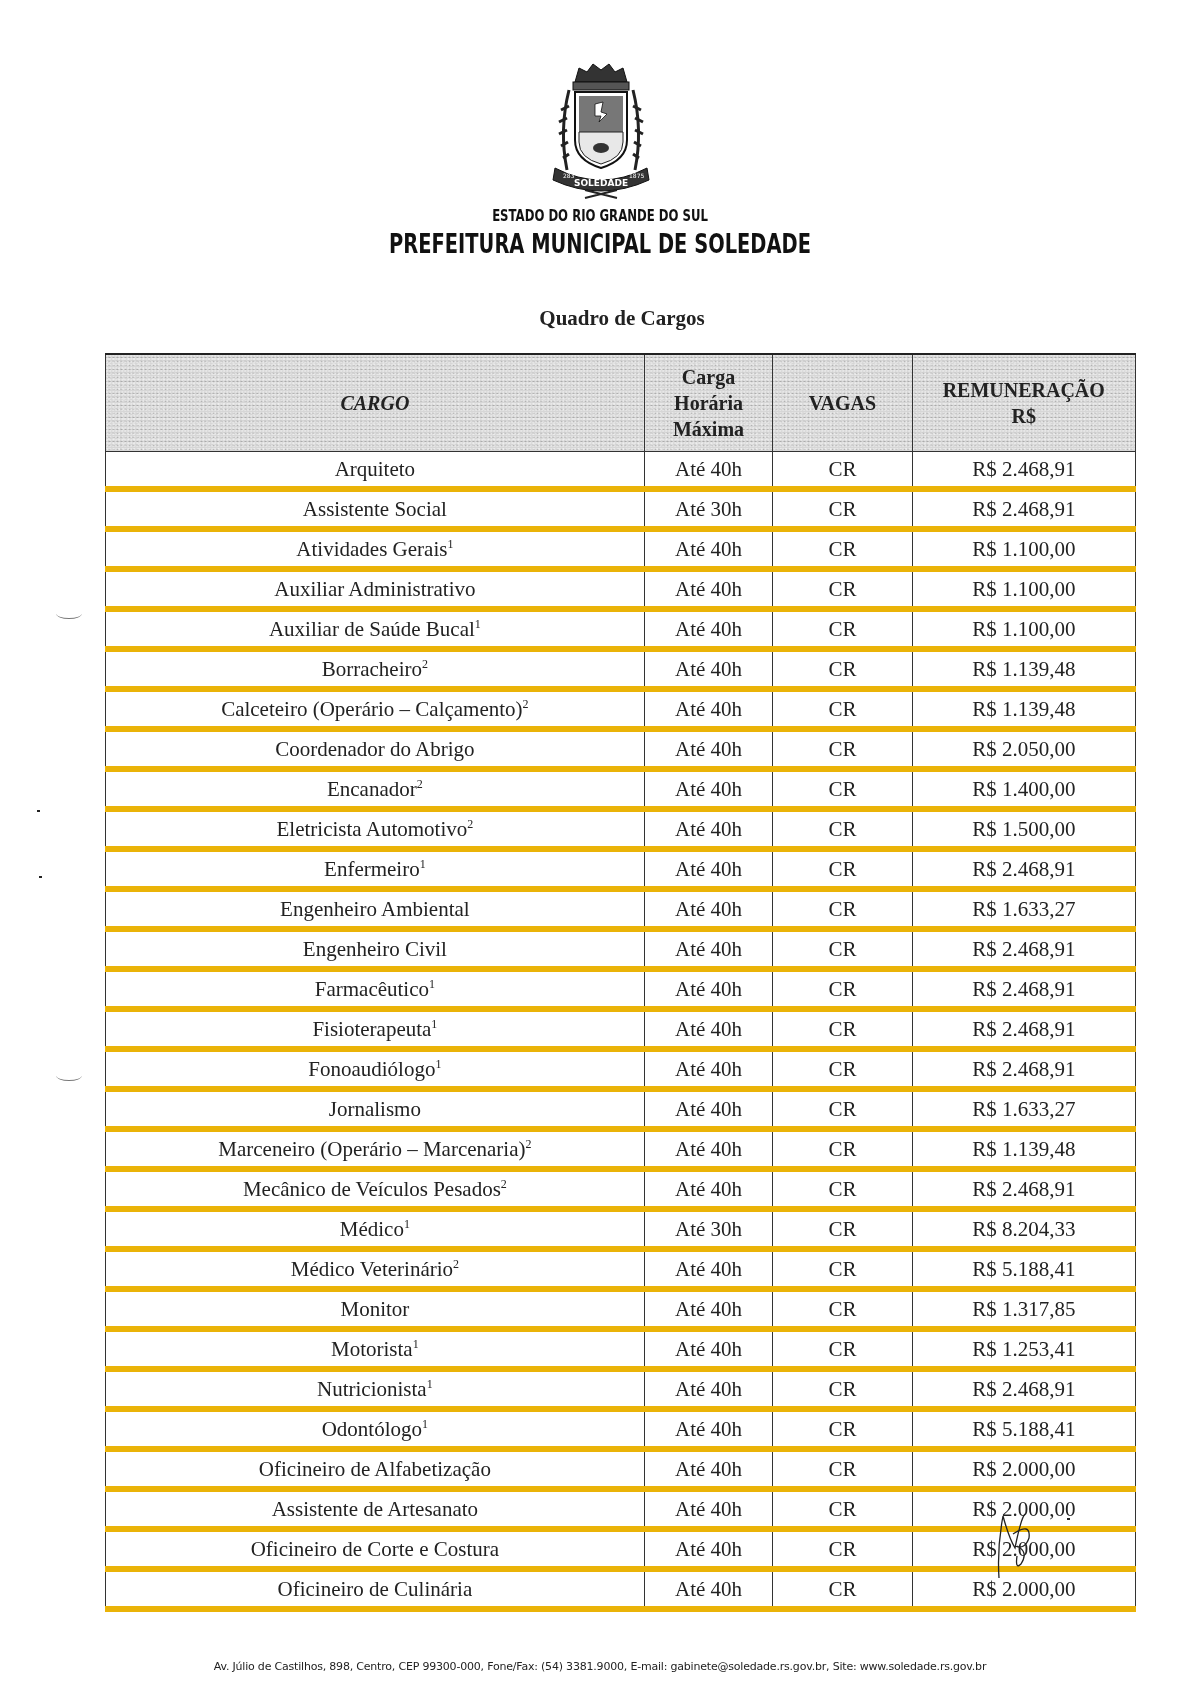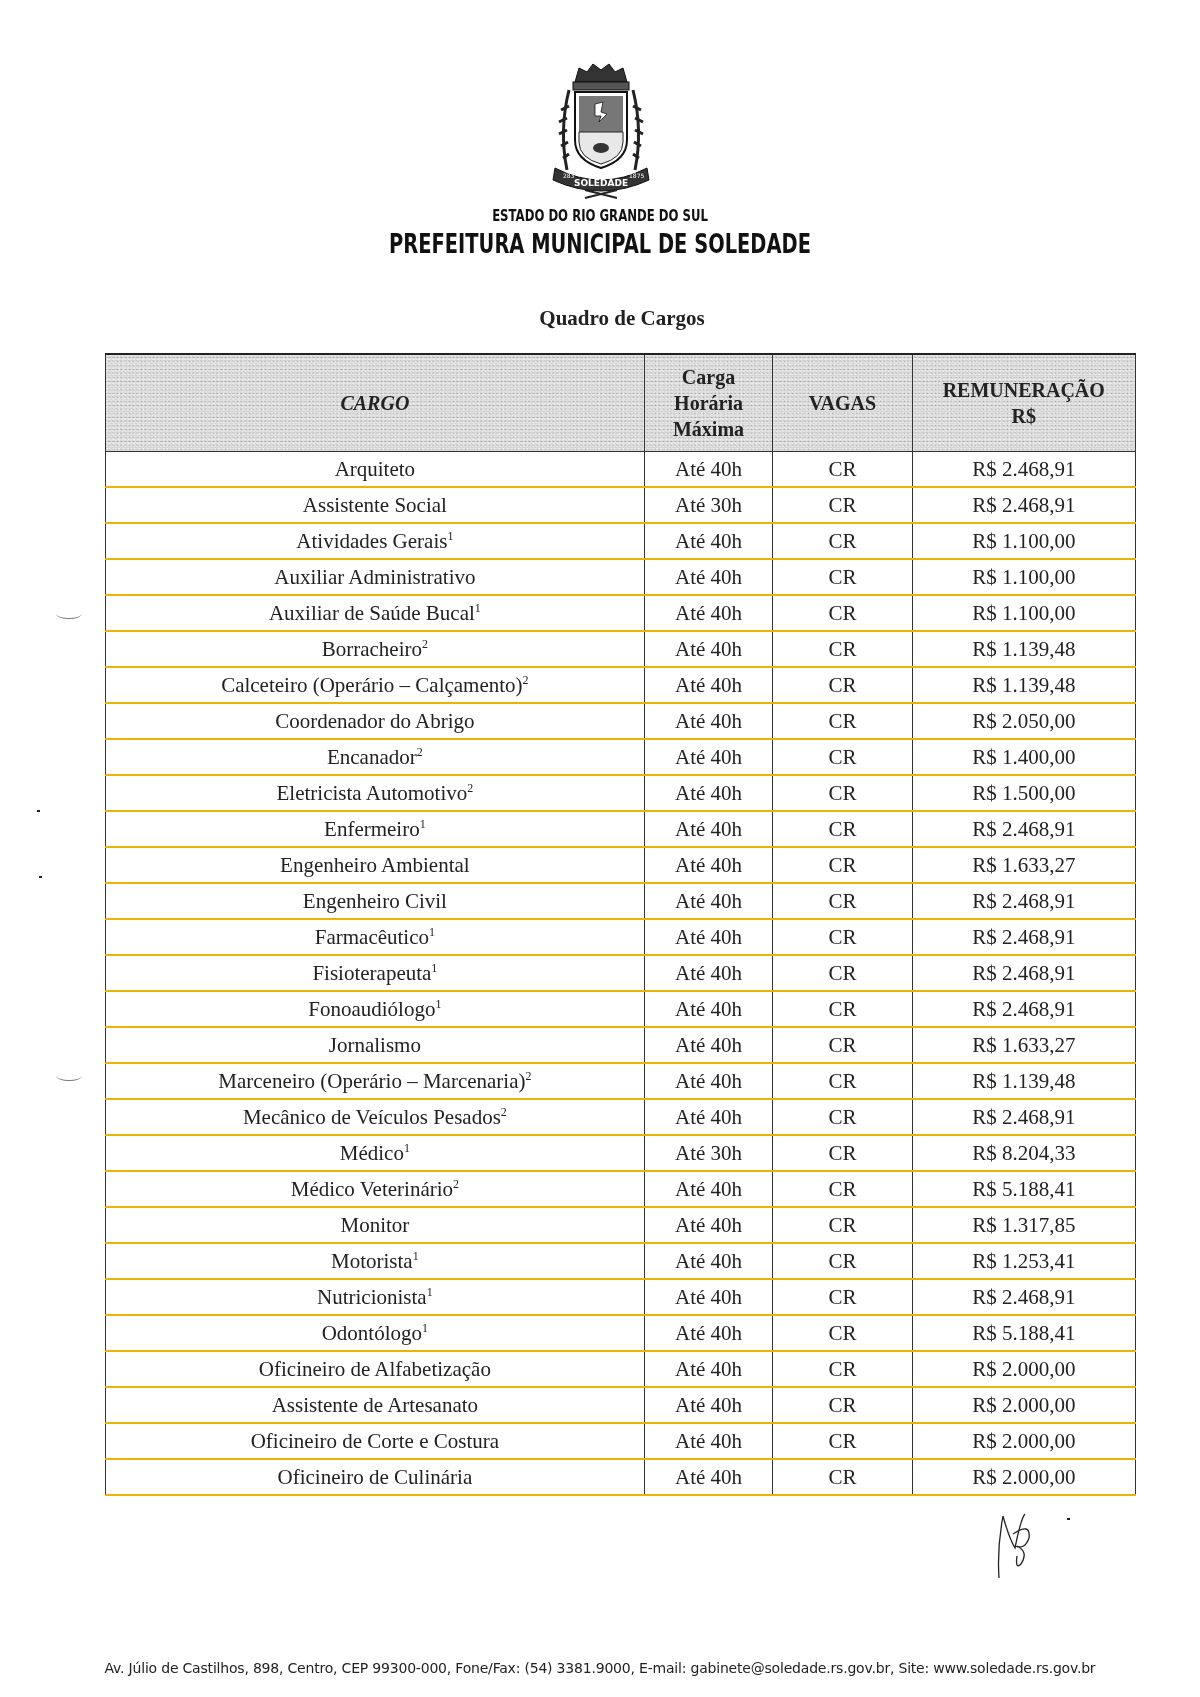--- a/index.html
+++ b/index.html
@@ -20,31 +20,31 @@
     height: 96px; font-weight: bold; font-size: 20px; line-height: 26px; color: #222;
     background-color: #d6d6d6;
     background-image:
       radial-gradient(circle at 20% 30%, rgba(255,255,255,0.55) 0.8px, transparent 1.2px),
       radial-gradient(circle at 70% 60%, rgba(90,90,90,0.35) 0.7px, transparent 1.1px),
       radial-gradient(circle at 45% 80%, rgba(255,255,255,0.45) 0.7px, transparent 1.1px);
     background-size: 3px 3px, 4px 4px, 5px 5px;
   }
   table.cargos thead tr { border-top: 2px solid #222; }
   table.cargos tbody td { height: 34px; line-height: 34px; }
-  table.cargos tbody tr { border-bottom: 2px solid #eab308; }
+  table.cargos tbody tr { border-bottom: 6px solid #eab308; }
   .col-cargo { width: 548px; font-style: italic; }
   .col-carga { width: 129px; margin-left: 36px; }
   .col-vagas { width: 140px; }
   .col-rem { width: 224px; margin-top: 26px; }
   sup { font-size: 12px; vertical-align: 8px; line-height: 0; }
   .signature { position: absolute; left: 995px; top: 1508px; width: 50px; height: 72px; }
   .dot { position: absolute; width: 3px; height: 2px; background: #222; }
   .margin-mark { position: absolute; width: 26px; height: 10px; border-bottom: 1px solid #777; border-radius: 0 0 60% 60%; }
   .footer { position: absolute; left: 0; width: 1200px; top: 1660px; text-align: center;
-    font-family: "DejaVu Sans", sans-serif; font-size: 14px; color: #222; letter-spacing: -0.2px; }
+    font-family: "DejaVu Sans", sans-serif; font-size: 11px; color: #222; letter-spacing: -0.2px; }
 </style>
 </head>
 <body>
 
 <svg class="crest" viewBox="0 0 112 140" xmlns="http://www.w3.org/2000/svg">
 
   <path d="M30 22 L34 8 L42 12 L48 4 L56 10 L64 4 L70 12 L78 8 L82 22 Z" fill="#333" stroke="#111" stroke-width="1"></path>
   <rect x="28" y="22" width="56" height="8" fill="#555" stroke="#111" stroke-width="1"></rect>
 
   <path d="M30 32 H82 V80 Q82 100 56 108 Q30 100 30 80 Z" fill="#fff" stroke="#111" stroke-width="2"></path>

